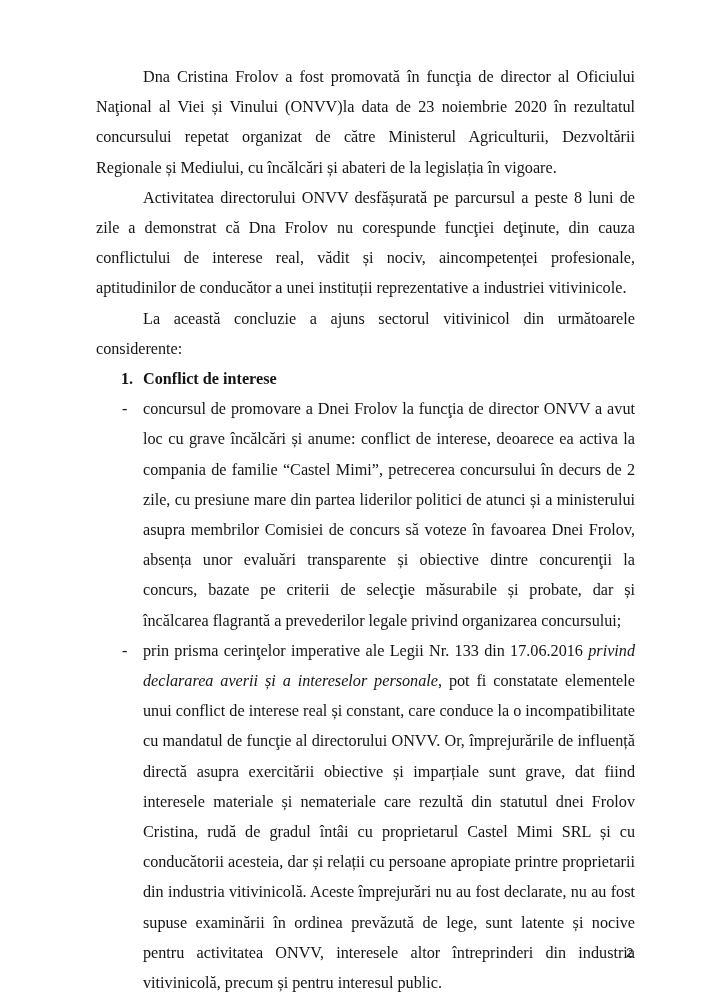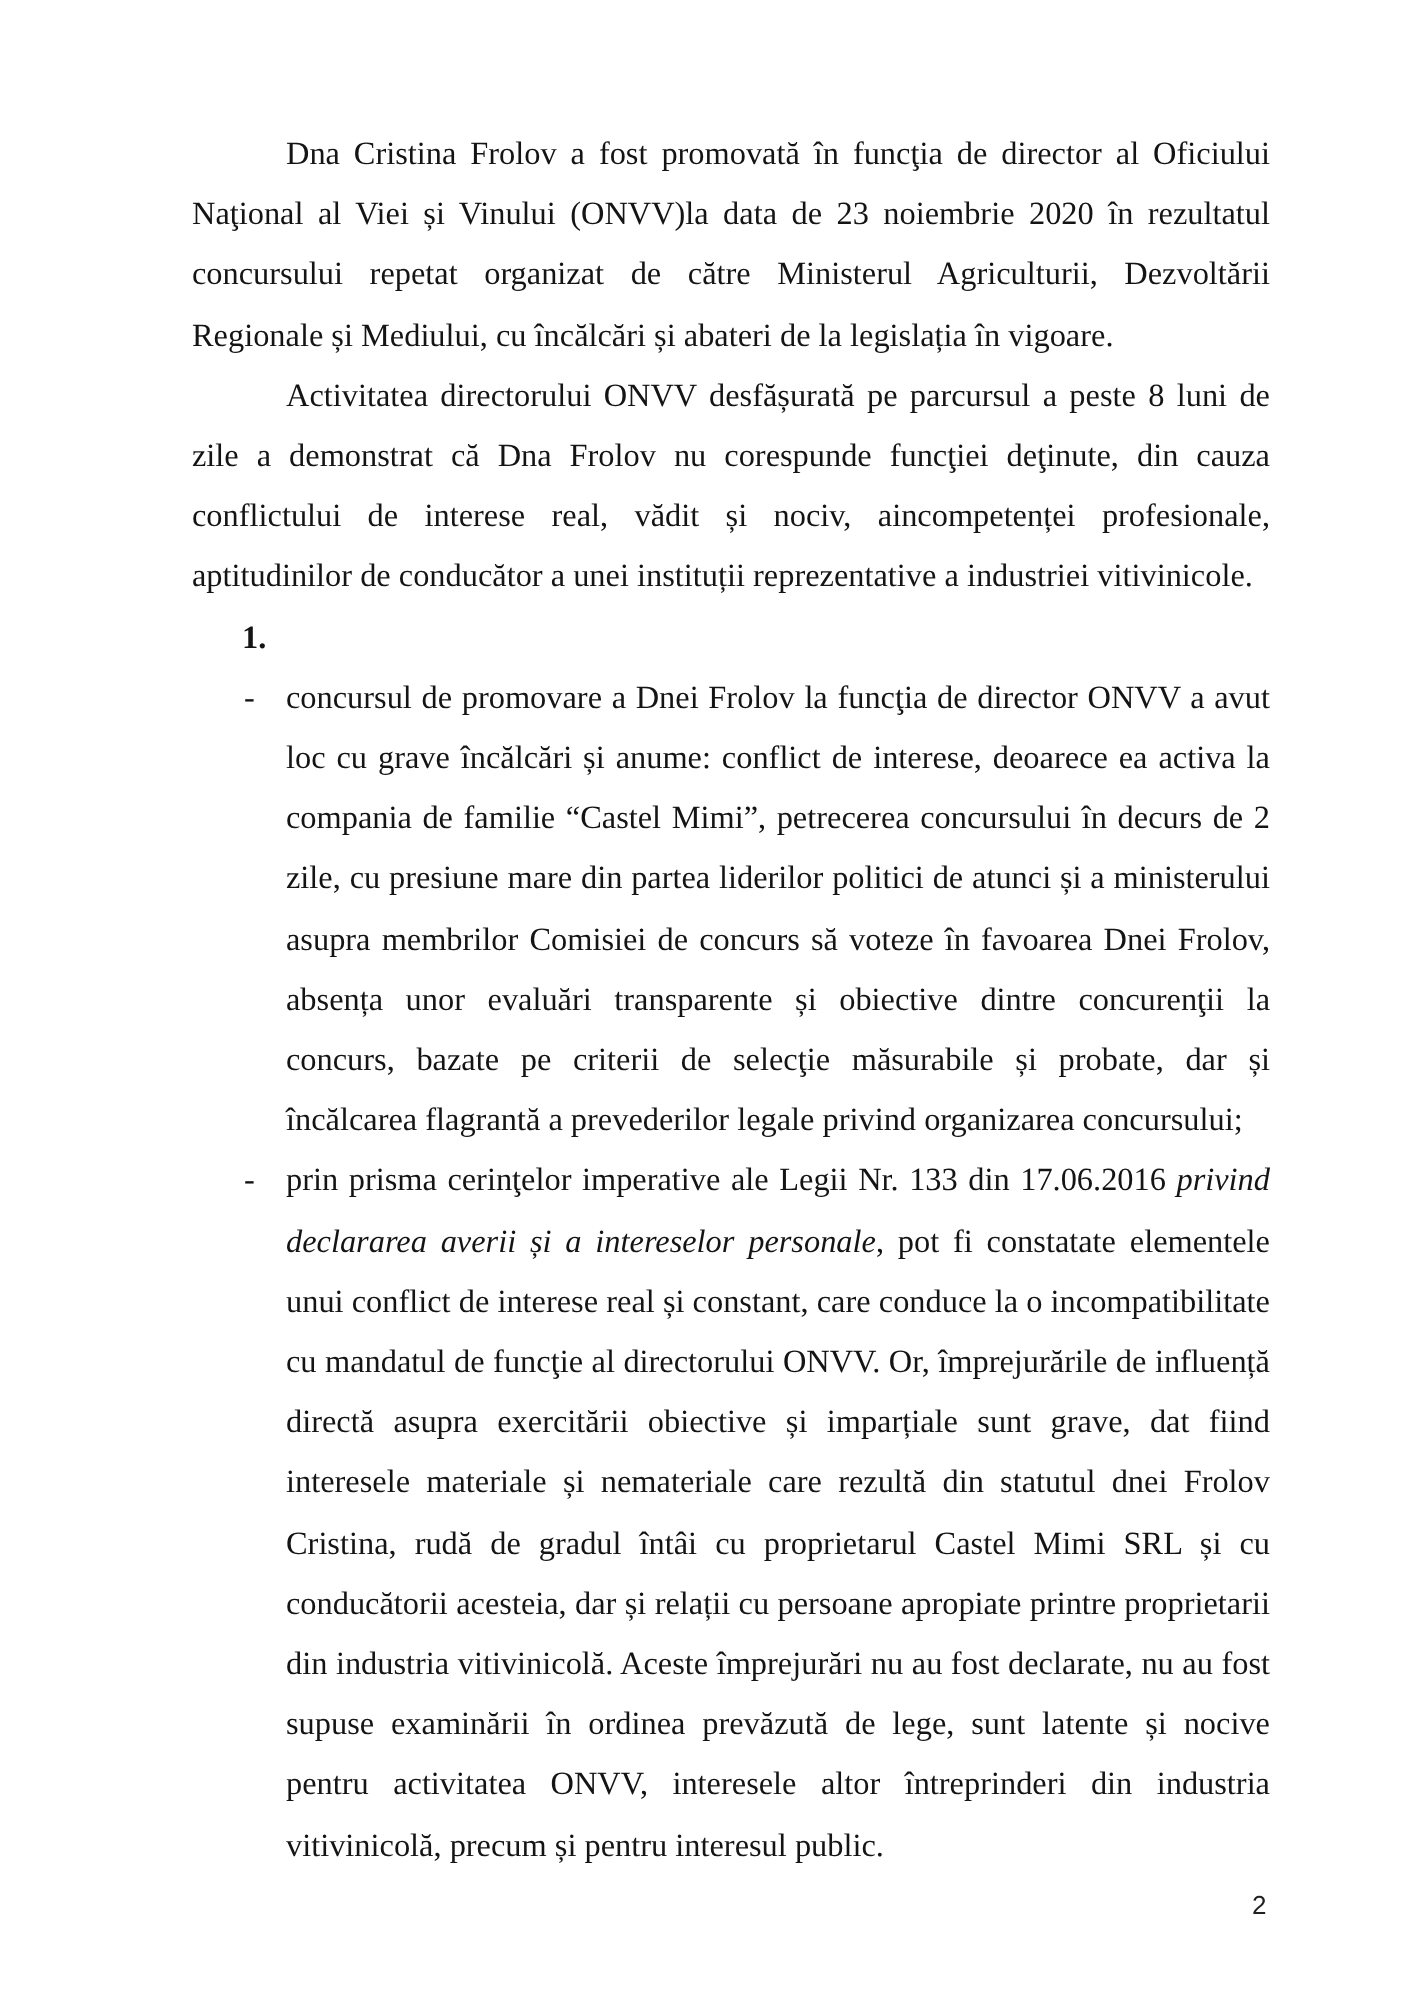--- a/index.html
+++ b/index.html
@@ -64,23 +64,25 @@
       color: #222;
     }
     em { font-style: italic; }
   </style>
 </head>
 <body>
 
 <div class="page">
   <p class="para indent">Dna Cristina Frolov a fost promovată în funcţia de director al Oficiului Naţional al Viei și Vinului (ONVV)la data de 23 noiembrie 2020 în rezultatul concursului repetat organizat de către Ministerul Agriculturii, Dezvoltării Regionale și Mediului, cu încălcări și abateri de la legislația în vigoare.</p>
   <p class="para indent">Activitatea directorului ONVV desfășurată pe parcursul a peste 8 luni de zile a demonstrat că Dna Frolov nu  corespunde  funcţiei deţinute, din cauza conflictului de interese real, vădit și nociv, aincompetenței profesionale, aptitudinilor de conducător a unei instituții reprezentative a industriei vitivinicole.</p>
+  <p class="para indent">La această concluzie a ajuns sectorul vitivinicol din următoarele considerente:</p>
 
   <div class="heading-item">
     <span class="num">1.</span>
+    <span class="title">Conflict de interese</span>
   </div>
 
   <div class="bullet">
     <span class="dash">-</span>
     <span class="text">concursul de promovare a Dnei Frolov la funcţia de director ONVV a avut loc cu grave încălcări și anume: conflict de interese, deoarece ea activa la compania de familie “Castel Mimi”, petrecerea concursului în decurs de 2 zile, cu presiune mare din partea liderilor politici de atunci și a ministerului asupra membrilor Comisiei de concurs să voteze în favoarea Dnei Frolov, absența unor evaluări transparente și obiective dintre concurenţii la concurs, bazate pe criterii de selecţie măsurabile și probate, dar și încălcarea flagrantă a prevederilor legale privind organizarea concursului;</span>
   </div>
 
   <div class="bullet">
     <span class="dash">-</span>
     <span class="text"><span>prin prisma cerinţelor imperative ale Legii Nr. 133 din 17.06.2016 </span><em>privind declararea averii și a intereselor personale</em><span>, pot fi constatate elementele unui conflict de interese real și constant, care conduce la o incompatibilitate cu mandatul de funcţie al directorului ONVV. Or, împrejurările de influență directă asupra exercitării obiective și imparțiale sunt grave, dat fiind interesele materiale și nemateriale care rezultă din statutul dnei Frolov Cristina, rudă de gradul întâi cu proprietarul Castel Mimi SRL și cu conducătorii acesteia, dar și relații cu persoane apropiate printre proprietarii din industria vitivinicolă. Aceste împrejurări nu au fost declarate, nu au fost supuse examinării în ordinea prevăzută de lege, sunt latente și nocive pentru activitatea ONVV, interesele altor întreprinderi din industria vitivinicolă, precum și pentru interesul public.</span></span>

